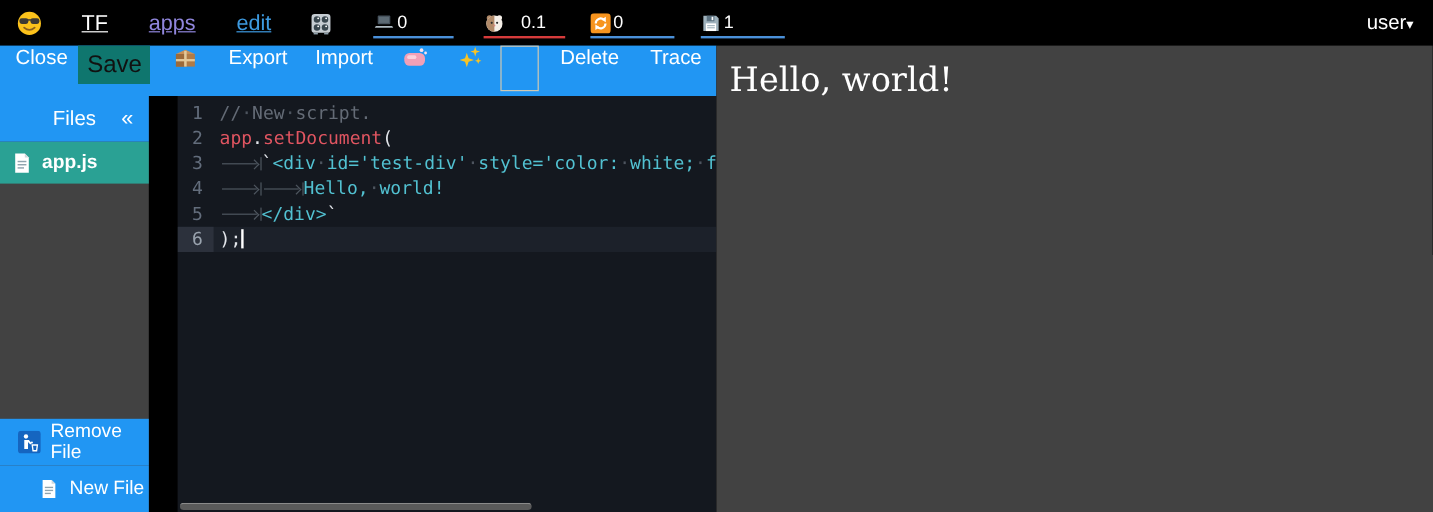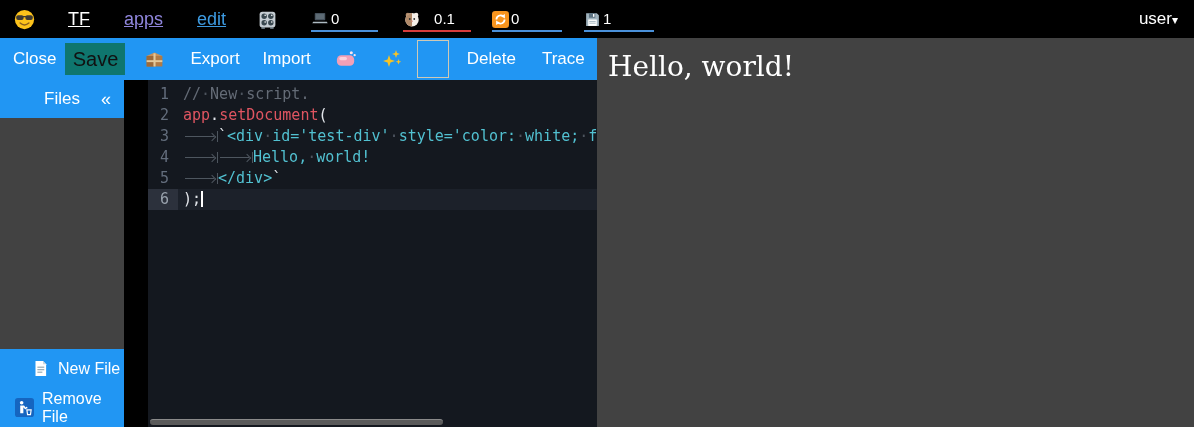--- a/index.html
+++ b/index.html
@@ -18,21 +18,21 @@
   .metric .mval { font-size:15px; margin-left:2px; line-height:18px; }
   .metric.m1 { margin-left:33px; min-width:67px; }
   .metric.m2 { margin-left:25px; min-width:68px;gap:11px; }
   .metric.m3 { margin-left:21px; min-width:70px; }
   .metric.m4 { margin-left:22px; min-width:70px; }
   .userbox { margin-left:auto; margin-right:16px; font-size:17px; cursor:pointer; }
   .userbox .caret { font-size:12px; }
 
   
   .toolbar { position:absolute; left:0; top:38px; width:597px; height:42px; background:#2196f3;
-             display:flex; align-items:center; color:#fff; font-size:17px; }
+             display:flex; align-items:flex-start; color:#fff; font-size:17px; }
   .tb-item { cursor:pointer; }
   .tb-close { margin-left:13px; }
   .save-btn { margin-left:9px; width:60px; height:32px; background:#0f766e; color:#111;
               display:flex; align-items:center; justify-content:center; font-size:20px; cursor:pointer; }
   .tb-ico { display:flex; cursor:pointer; }
   .i-package { margin-left:19px; }
   .tb-export { margin-left:25px; }
   .tb-import { margin-left:23px; }
   .i-soap { margin-left:24px; }
   .i-sparkles { margin-left:24px; }
@@ -208,45 +208,57 @@
   <span class="tb-box"></span>
   <span class="tb-item tb-delete">Delete</span>
   <span class="tb-item tb-trace">Trace</span>
 </div>
 
 <div class="sidebar">
   <div class="files-header">
     <span>Files</span>
     <span class="collapse">«</span>
   </div>
+  <div class="file-item">
+    <span class="fico">
+      <svg width="16" height="18" viewBox="0 0 24 26">
+        <path d="M4 1 h12 l5 5 v19 H4 z" fill="#fff"></path>
+        <path d="M16 1 v5 h5 z" fill="#cfd8dc"></path>
+        <rect x="7" y="10" width="11" height="1.8" fill="#90a4ae"></rect>
+        <rect x="7" y="14" width="11" height="1.8" fill="#90a4ae"></rect>
+        <rect x="7" y="18" width="8" height="1.8" fill="#90a4ae"></rect>
+      </svg>
+    </span>
+    <span class="fname">app.js</span>
+  </div>
   <div class="file-fill"></div>
+  <div class="file-action fa-remove">
+    <span class="aico">
+      <svg width="19" height="19" viewBox="0 0 20 20">
+        <rect width="20" height="20" rx="3" fill="#1565c0"></rect>
+        <circle cx="7" cy="5" r="1.9" fill="#fff"></circle>
+        <path d="M5.5 8 L9.5 8 L12 11 L10.8 12 L8.8 9.8 L8.8 16 L5.5 16 Z" fill="#fff"></path>
+        <path d="M12.5 12.5 h4.5 l-0.7 5 h-3.1 z" fill="none" stroke="#fff" stroke-width="1.2"></path>
+        <circle cx="12.2" cy="10.2" r="0.9" fill="#fff"></circle>
+      </svg>
+    </span>
+    <span class="albl">Remove File</span>
+  </div>
   <div class="file-action fa-new">
     <span class="aico">
       <svg width="15" height="17" viewBox="0 0 24 26">
         <path d="M4 1 h12 l5 5 v19 H4 z" fill="#fff"></path>
         <path d="M16 1 v5 h5 z" fill="#cfd8dc"></path>
         <rect x="7" y="10" width="11" height="1.8" fill="#90a4ae"></rect>
         <rect x="7" y="14" width="11" height="1.8" fill="#90a4ae"></rect>
         <rect x="7" y="18" width="8" height="1.8" fill="#90a4ae"></rect>
       </svg>
     </span>
     <span class="albl">New File</span>
   </div>
-  <div class="file-action fa-remove">
-    <span class="aico">
-      <svg width="19" height="19" viewBox="0 0 20 20">
-        <rect width="20" height="20" rx="3" fill="#1565c0"></rect>
-        <circle cx="7" cy="5" r="1.9" fill="#fff"></circle>
-        <path d="M5.5 8 L9.5 8 L12 11 L10.8 12 L8.8 9.8 L8.8 16 L5.5 16 Z" fill="#fff"></path>
-        <path d="M12.5 12.5 h4.5 l-0.7 5 h-3.1 z" fill="none" stroke="#fff" stroke-width="1.2"></path>
-        <circle cx="12.2" cy="10.2" r="0.9" fill="#fff"></circle>
-      </svg>
-    </span>
-    <span class="albl">Remove File</span>
-  </div>
 </div>
 
 <div class="editor">
   <div class="code-rows">
       <div class="code-row">
         <div class="gut">1</div>
         <div class="ln"><span class="s-comment">//</span><span class="s-ws">·</span><span class="s-comment">New</span><span class="s-ws">·</span><span class="s-comment">script.</span></div>
       </div>
       <div class="code-row">
         <div class="gut">2</div>

